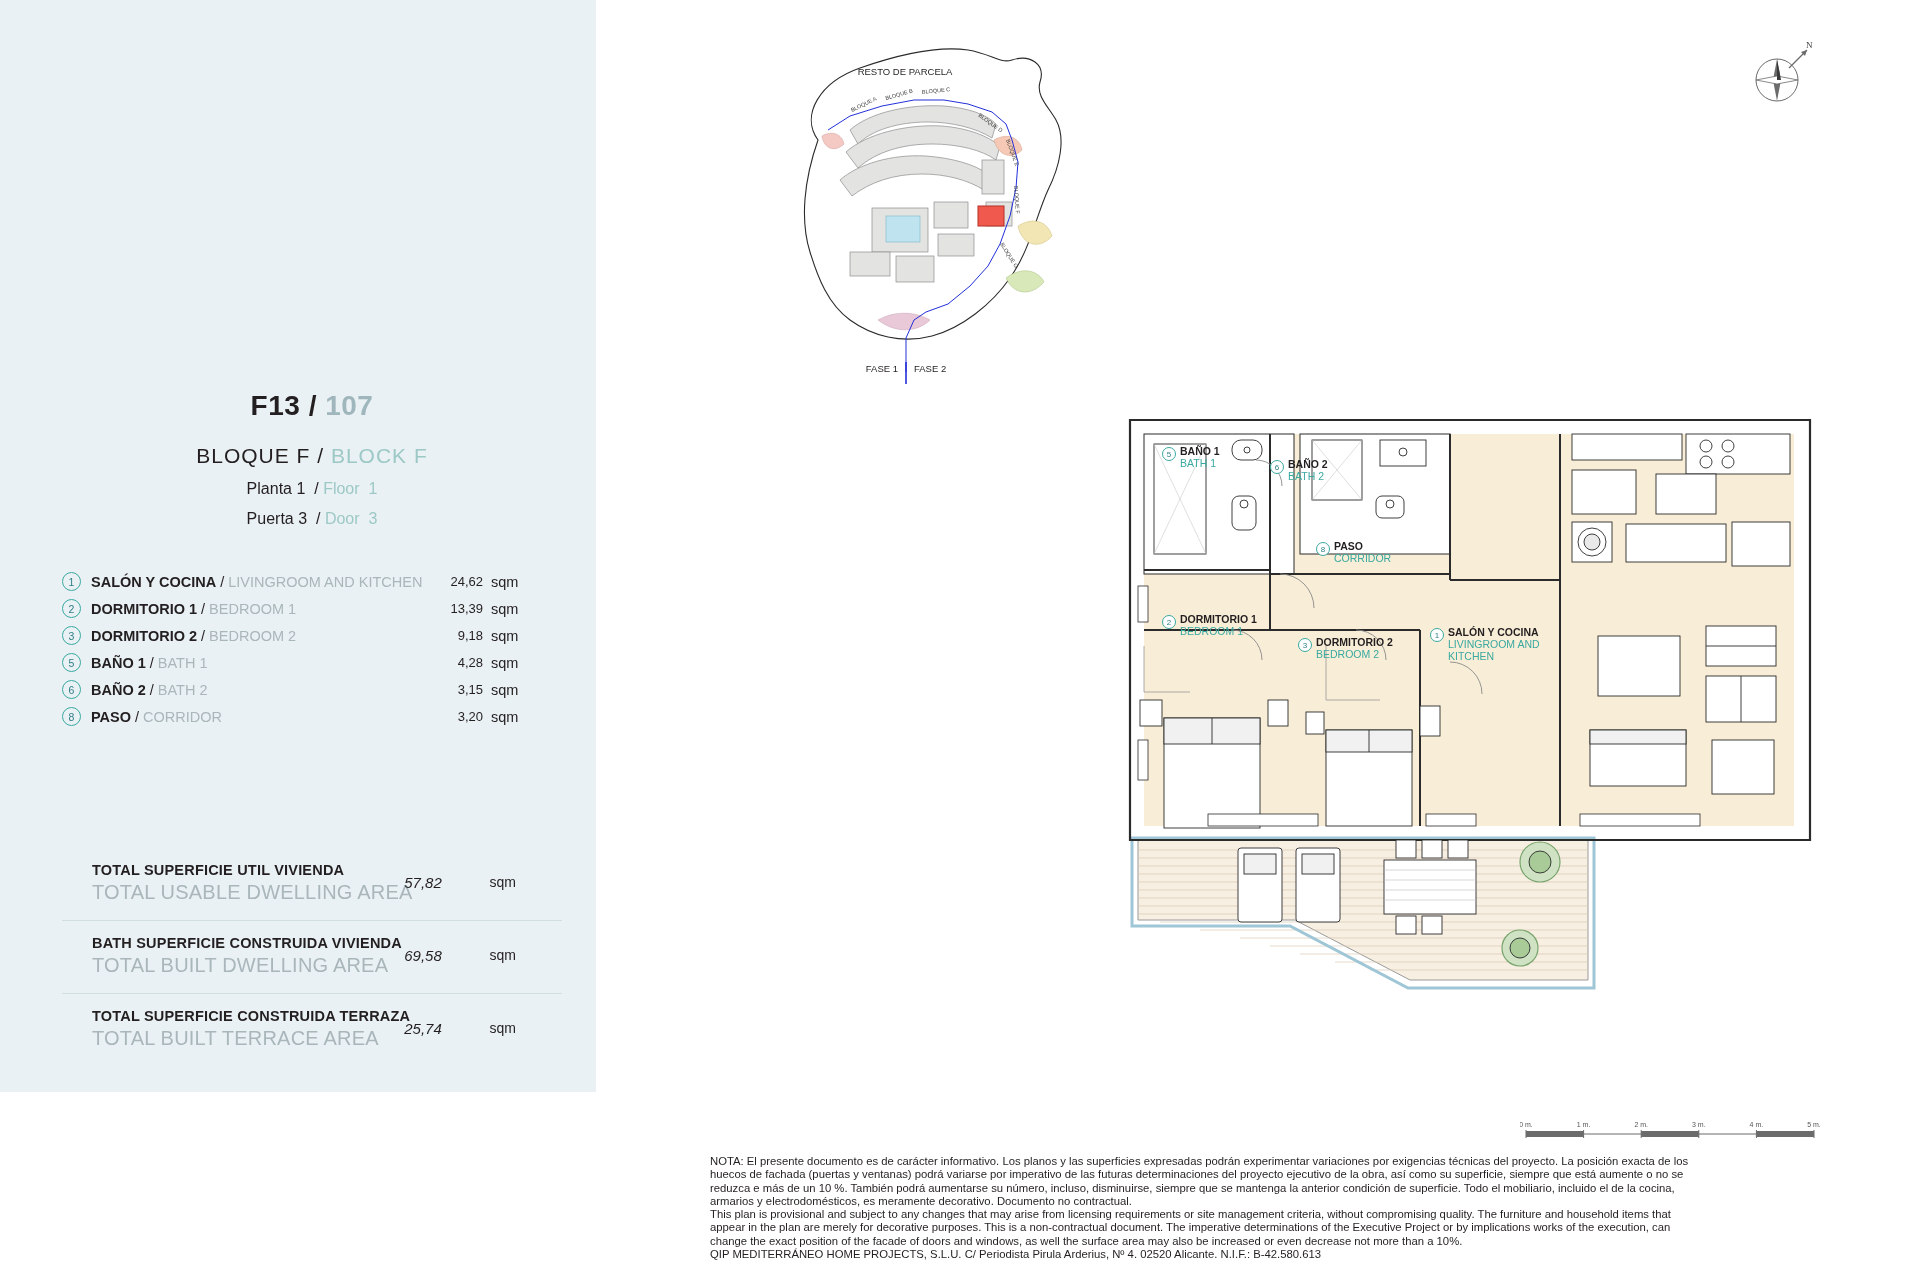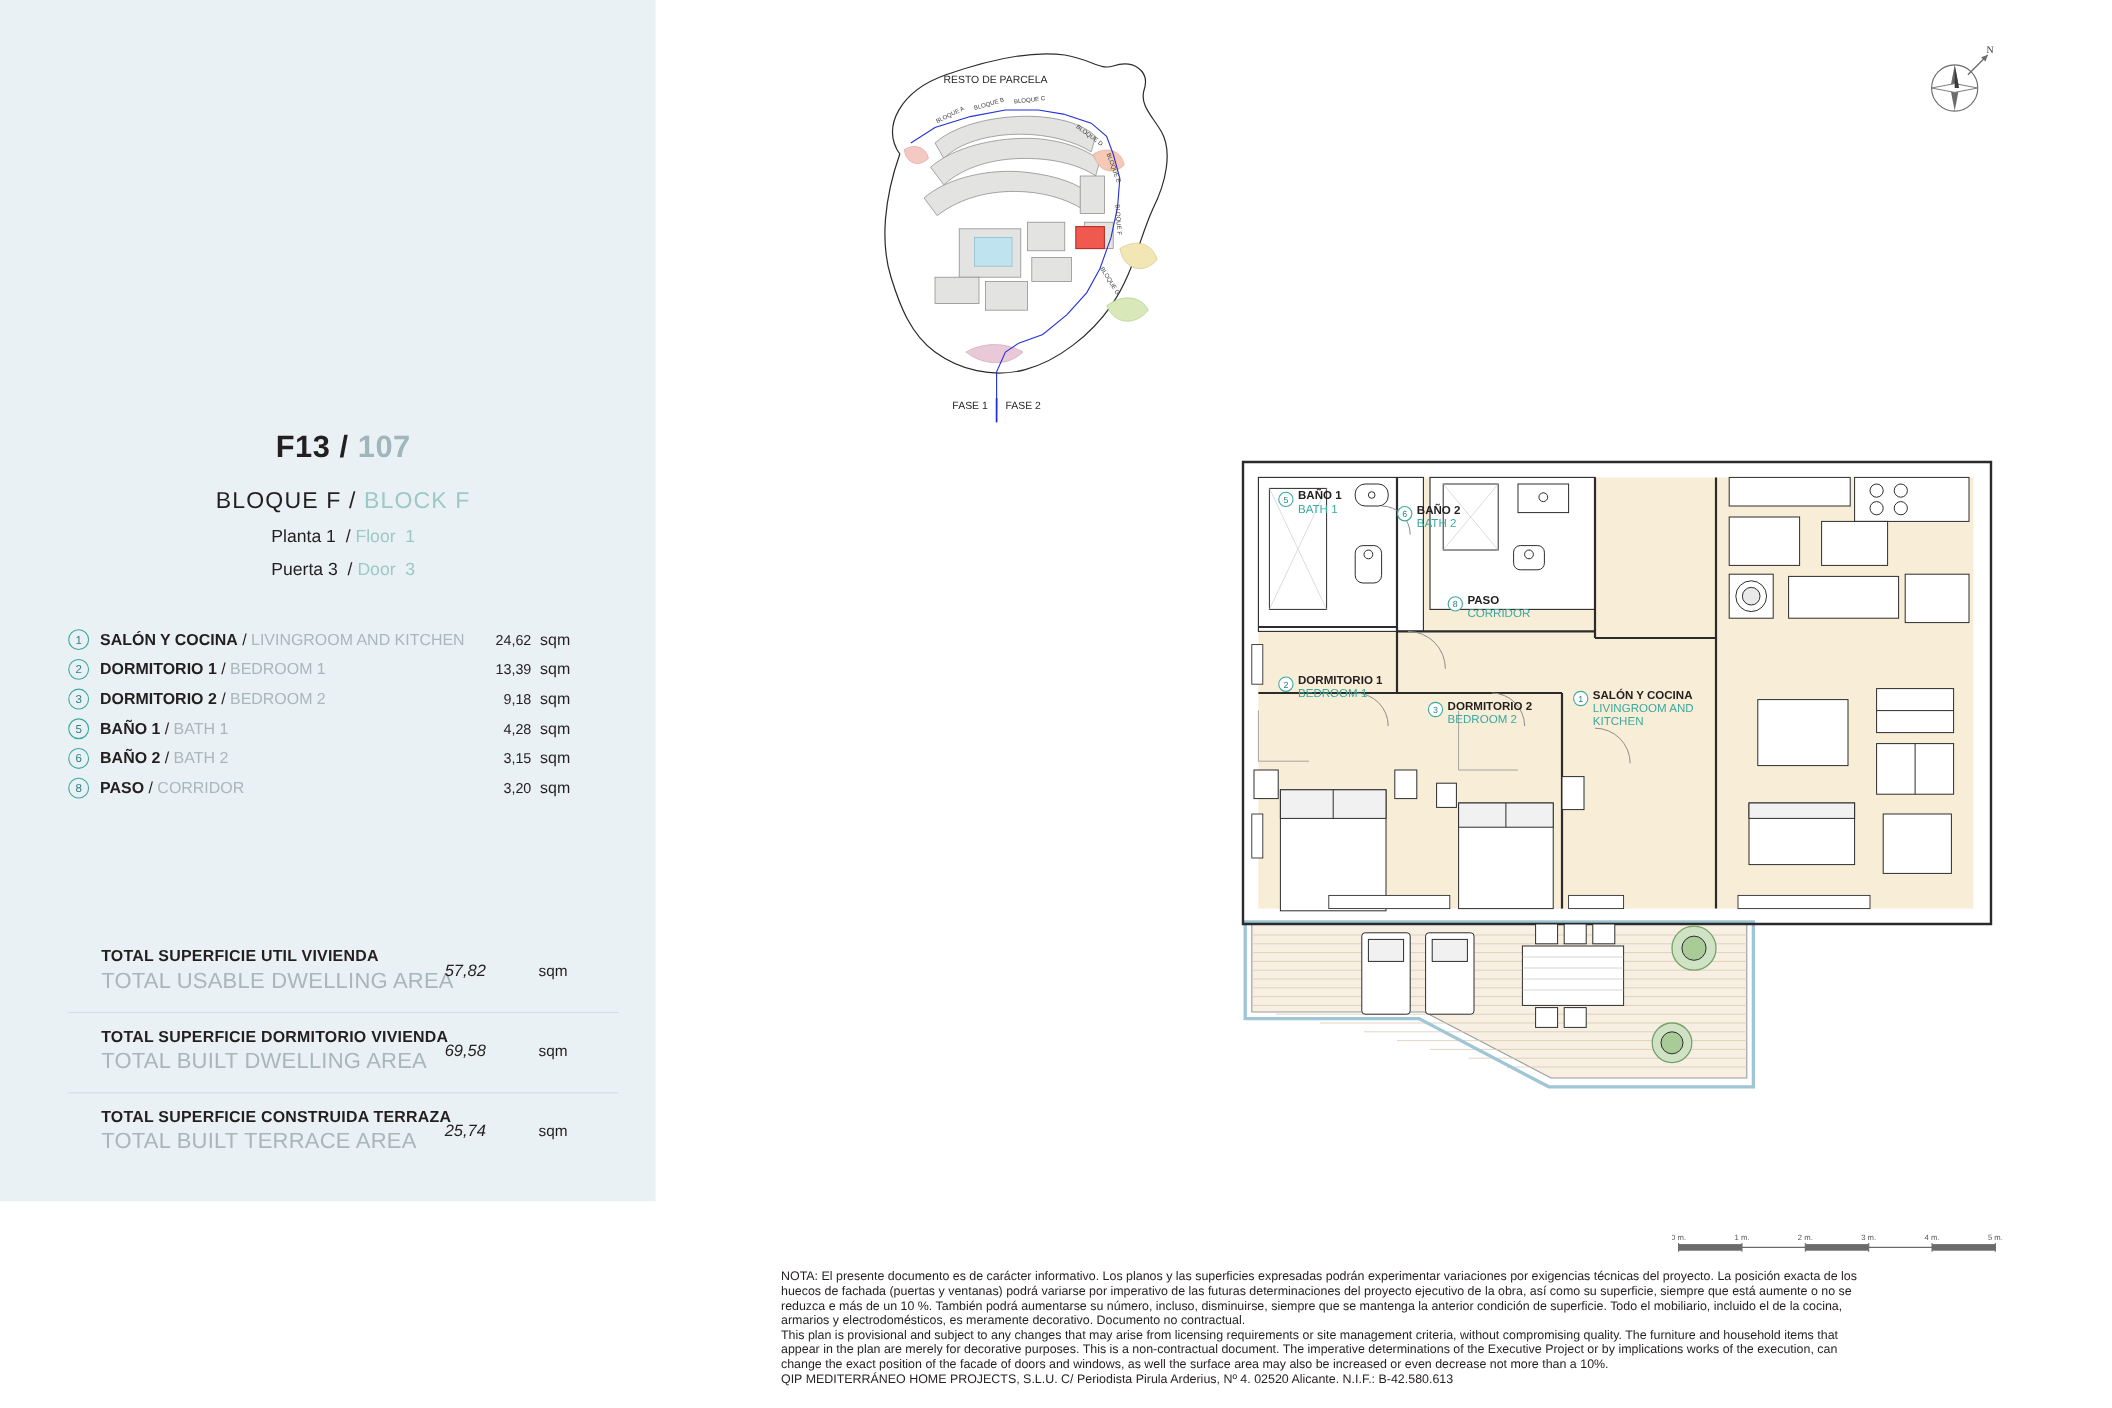--- a/index.html
+++ b/index.html
@@ -202,21 +202,21 @@
     </div>
 
     <div id="totals">
       <div class="total-block">
         <div class="total-es">TOTAL SUPERFICIE UTIL VIVIENDA</div>
         <div class="total-en">TOTAL USABLE DWELLING AREA</div>
         <div class="total-val">57,82</div>
         <div class="total-unit">sqm</div>
       </div>
       <div class="total-block">
-        <div class="total-es">TOTAL SUPERFICIE DORMITORIO VIVIENDA</div>
+        <div class="total-es">BATH SUPERFICIE CONSTRUIDA VIVIENDA</div>
         <div class="total-en">TOTAL BUILT DWELLING AREA</div>
         <div class="total-val">69,58</div>
         <div class="total-unit">sqm</div>
       </div>
       <div class="total-block">
         <div class="total-es">TOTAL SUPERFICIE CONSTRUIDA TERRAZA</div>
         <div class="total-en">TOTAL BUILT TERRACE AREA</div>
         <div class="total-val">25,74</div>
         <div class="total-unit">sqm</div>
       </div>

